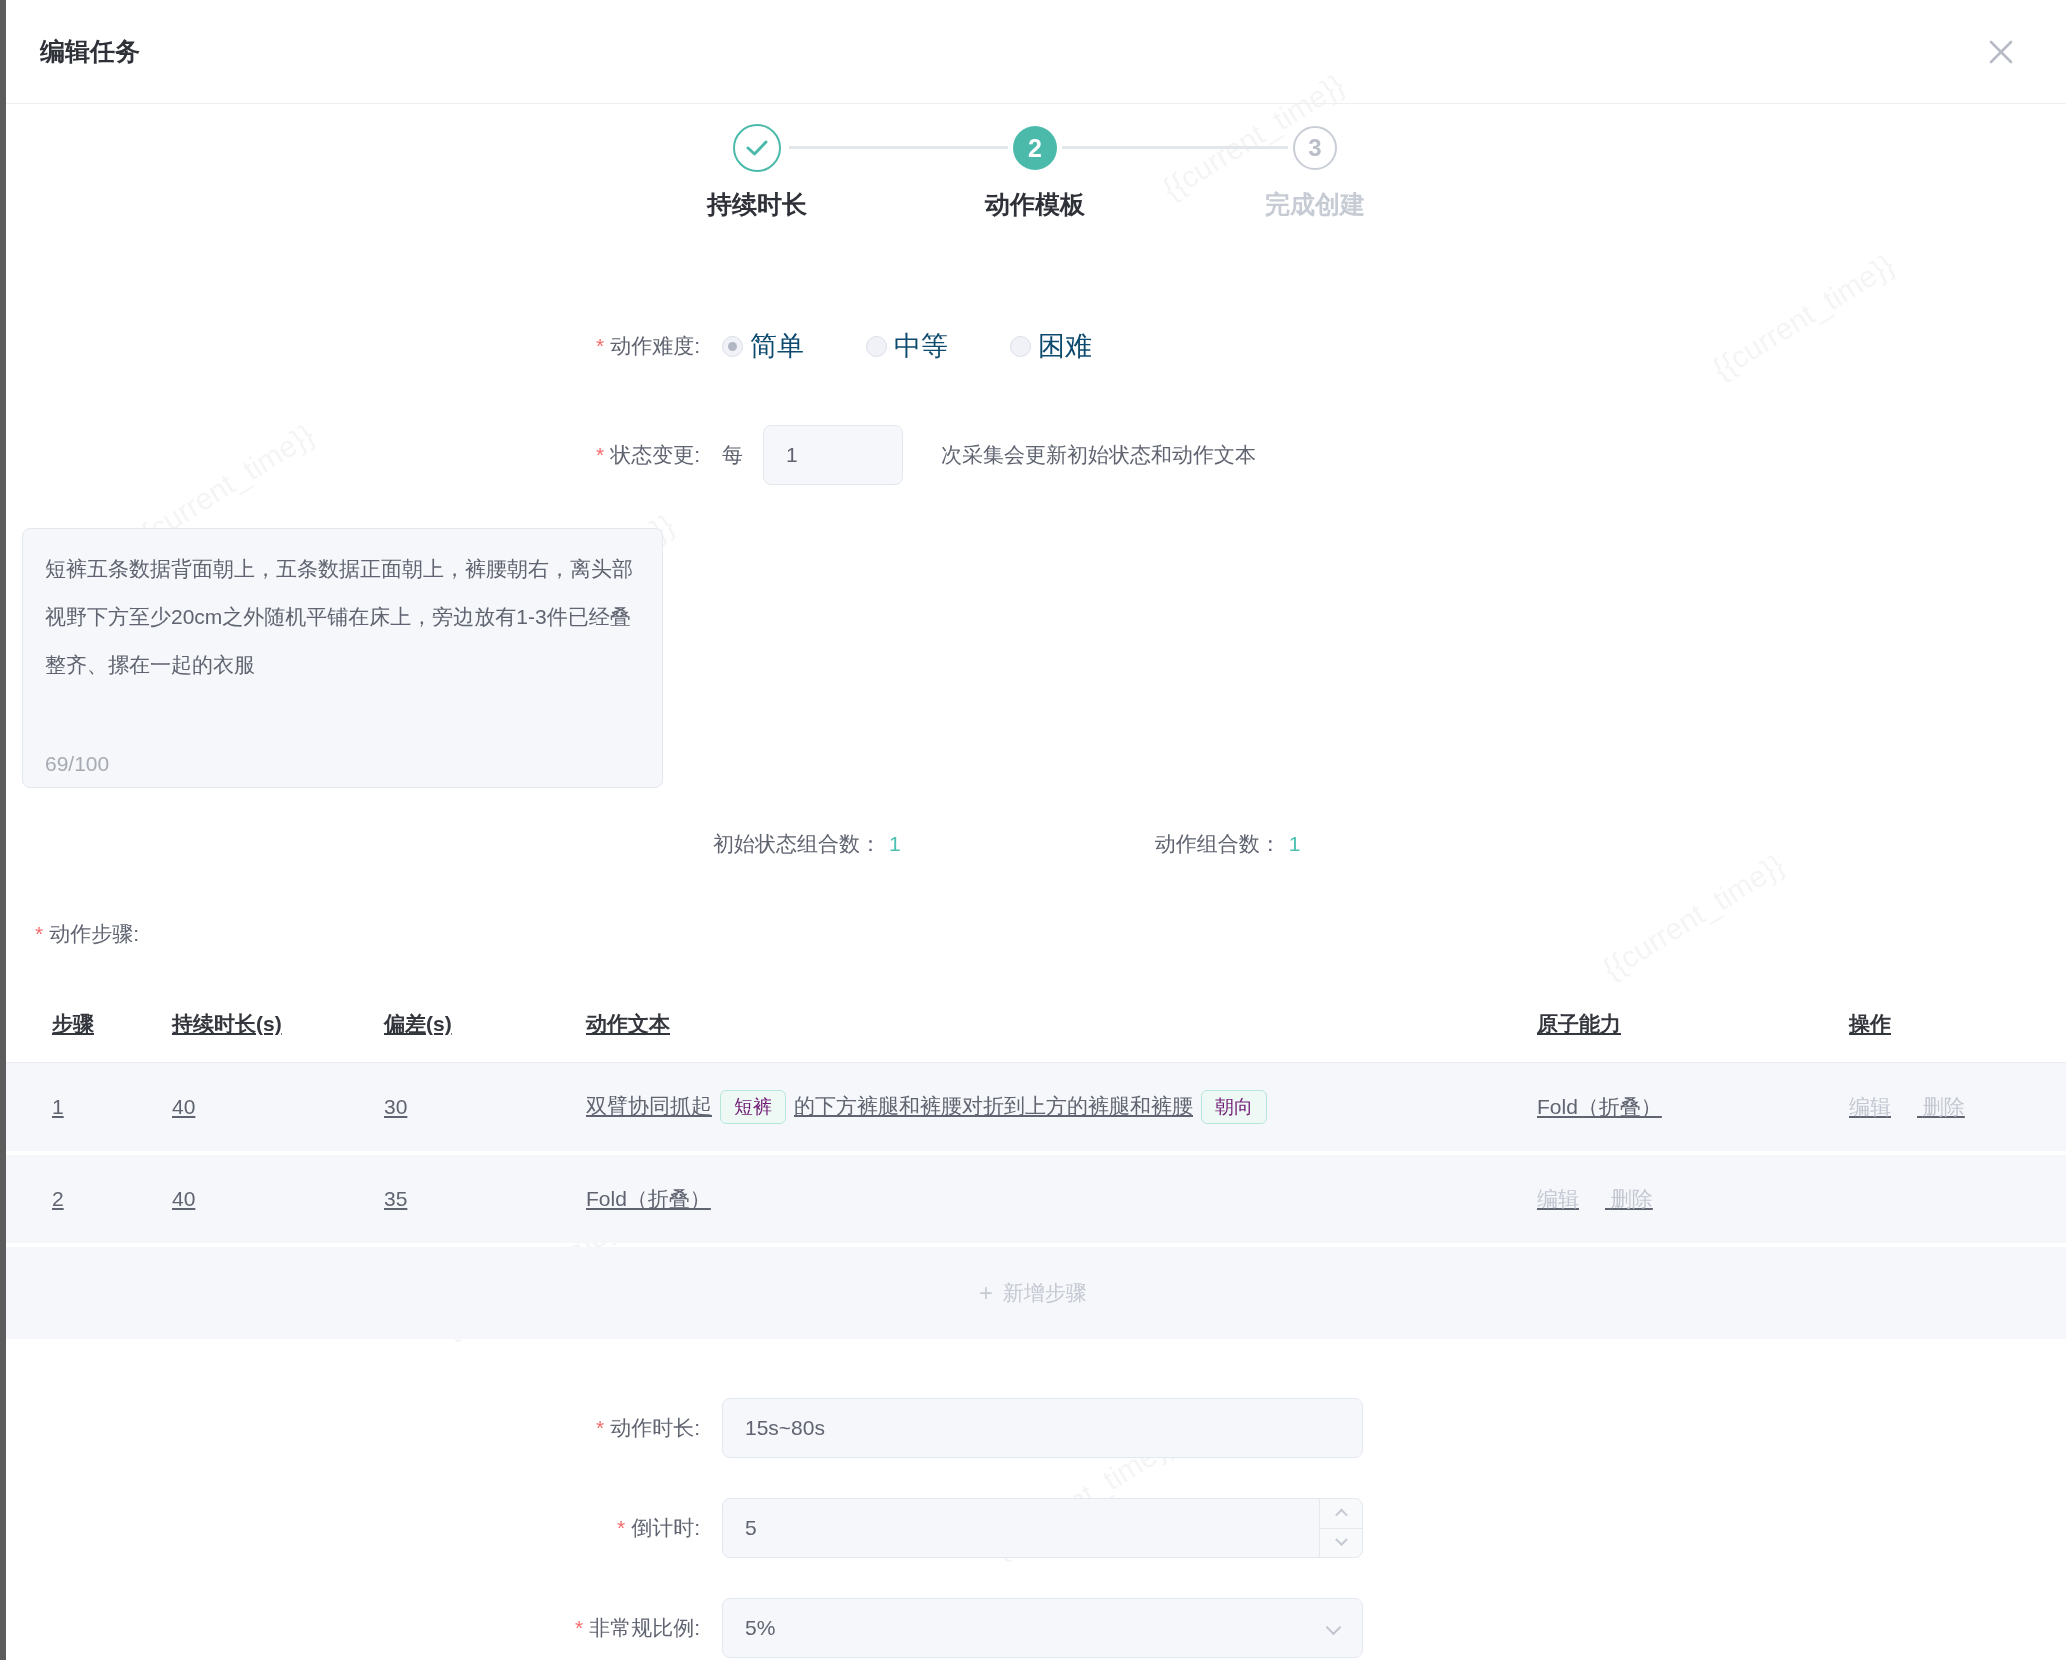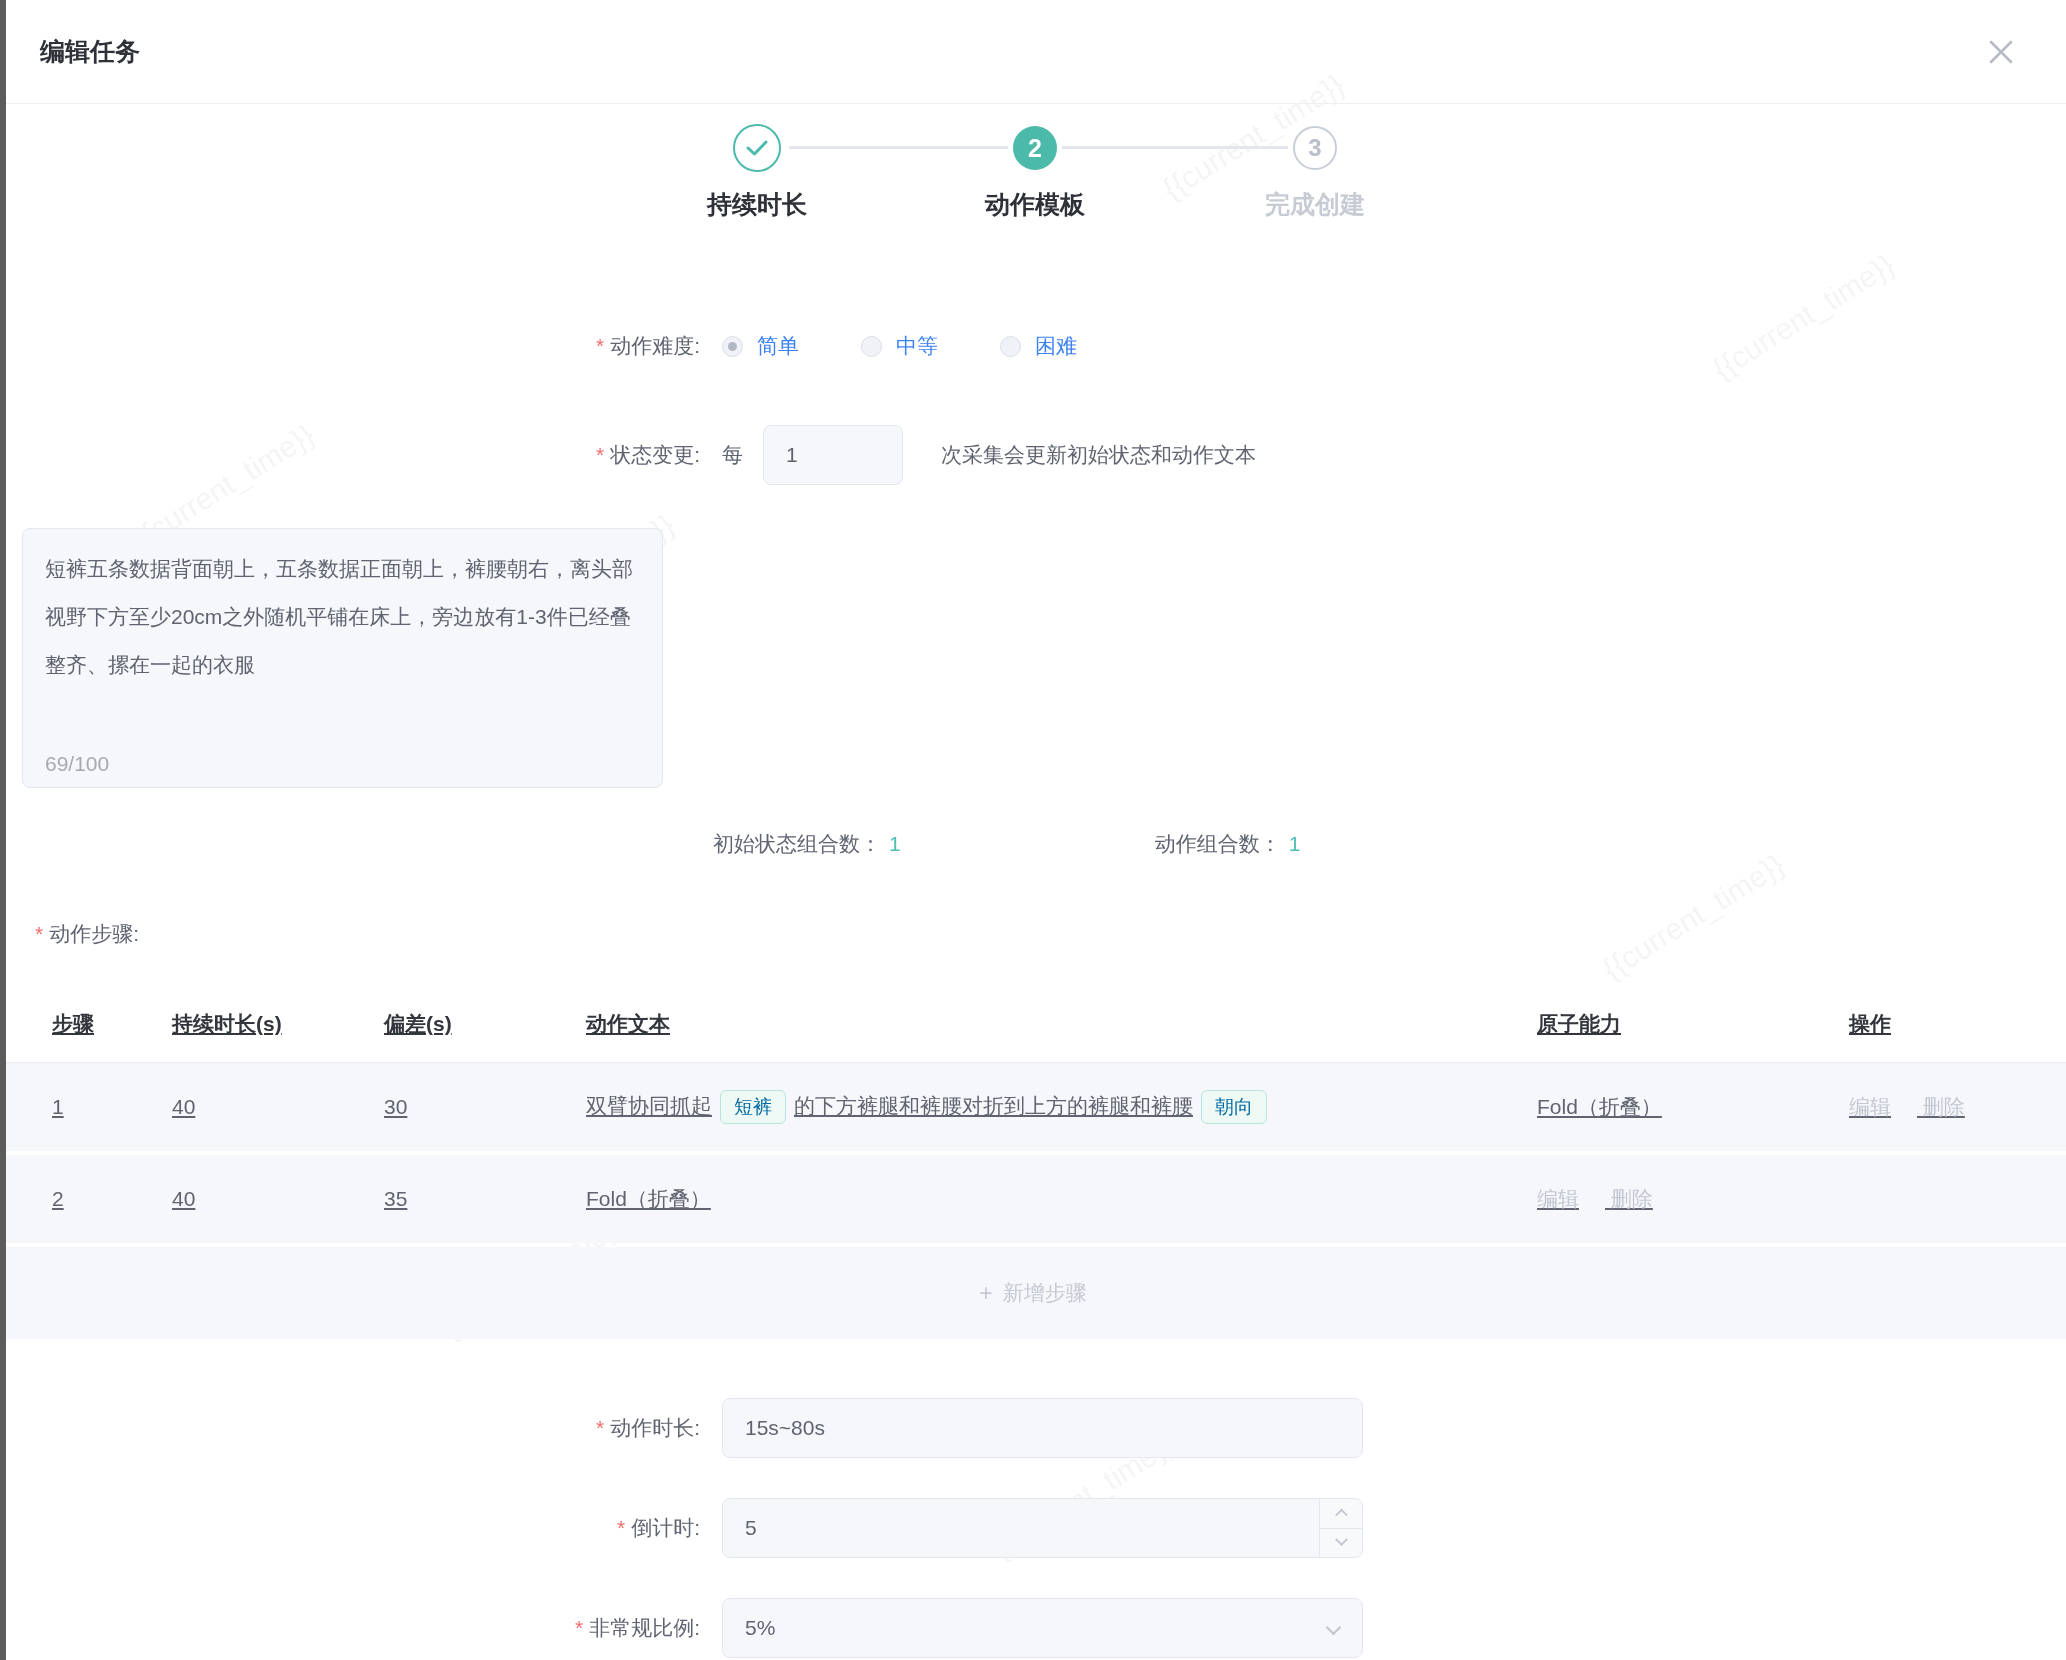--- a/index.html
+++ b/index.html
@@ -33,21 +33,21 @@
   
   .row { position:absolute; left:0; right:0; display:flex; align-items:center; z-index:2; }
   .row-label { width:700px; text-align:right; font-size:21px; color:#5f6470; flex:none; }
   .req { color:#f56c6c; margin-right:6px; font-size:21px; }
   .ctrl { display:flex; align-items:center; margin-left:22px; }
 
   
   .radio-opt { display:flex; align-items:center; margin-right:62px; }
   .radio-circle { width:21px; height:21px; border-radius:50%; background:#f0f2f7; border:1px solid #d9dde5; position:relative; flex:none; }
   .radio-circle.checked::after { content:""; position:absolute; left:5px; top:5px; width:9px; height:9px; border-radius:50%; background:#b2b8c3; }
-  .radio-text { margin-left:14px; font-size:21px; color:#3b82f6; }
+  .radio-text { margin-left:7px; font-size:27px; color:#0c4a6e; }
 
   
   .tb-input { background:#f5f7fa; border:1px solid #e3e7ee; border-radius:8px; height:60px;
               font-size:21px; color:#5f6470; padding:0 22px; outline:none;
               font-family:"Liberation Sans","DejaVu Sans",sans-serif; }
   .w-sm { width:140px; }
   .w-lg { width:641px; }
   .suffix-text { margin-left:38px; font-size:21px; color:#5f6470; }
   .prefix-text { font-size:21px; color:#5f6470; margin-right:20px; }
 
@@ -64,21 +64,21 @@
 
   
   .steps-title { position:absolute; top:920px; left:35px; font-size:21px; color:#5f6470; z-index:2; }
 
   
   .table { position:absolute; top:985px; left:0; right:0; z-index:2; }
   .tgrid { display:grid; grid-template-columns:120px 212px 202px 951px 312px auto; align-items:center; padding-left:52px;text-decoration:underline; }
   .thead { height:78px; border-bottom:1px solid #e9ecf1; font-size:21px; font-weight:600; color:#33363c; }
   .trow { height:88px; background:#f6f7fa; margin-bottom:4px; font-size:21px; color:#5f6470; }
   .tag { display:inline-block; margin:0 8px; padding:2px 13px; border:1px solid #b5e6db; background:#eef9f6;
-         color:#0369a1; border-radius:6px; font-size:19px; line-height:28px; vertical-align:middle; }
+         color:#701a75; border-radius:6px; font-size:19px; line-height:28px; vertical-align:middle; }
   .ops span { color:#c2c7d1; margin-right:26px; cursor:pointer; }
   .add-row { height:92px; background:#f6f7fa; display:flex; align-items:center; justify-content:center;
              font-size:21px; color:#c5c9d2; cursor:pointer; }
   .add-row .plus { margin-right:10px; font-size:23px; }
 
   
   .num-wrap { position:relative; margin-left:22px; }
   .num-stepper { position:absolute; top:1px; right:1px; bottom:1px; width:43px; border-left:1px solid #e3e7ee;
                  display:flex; flex-direction:column; border-radius:0 8px 8px 0; overflow:hidden; }
   .num-btn { flex:1; background:#f8f9fb; display:flex; align-items:center; justify-content:center; cursor:pointer; }

